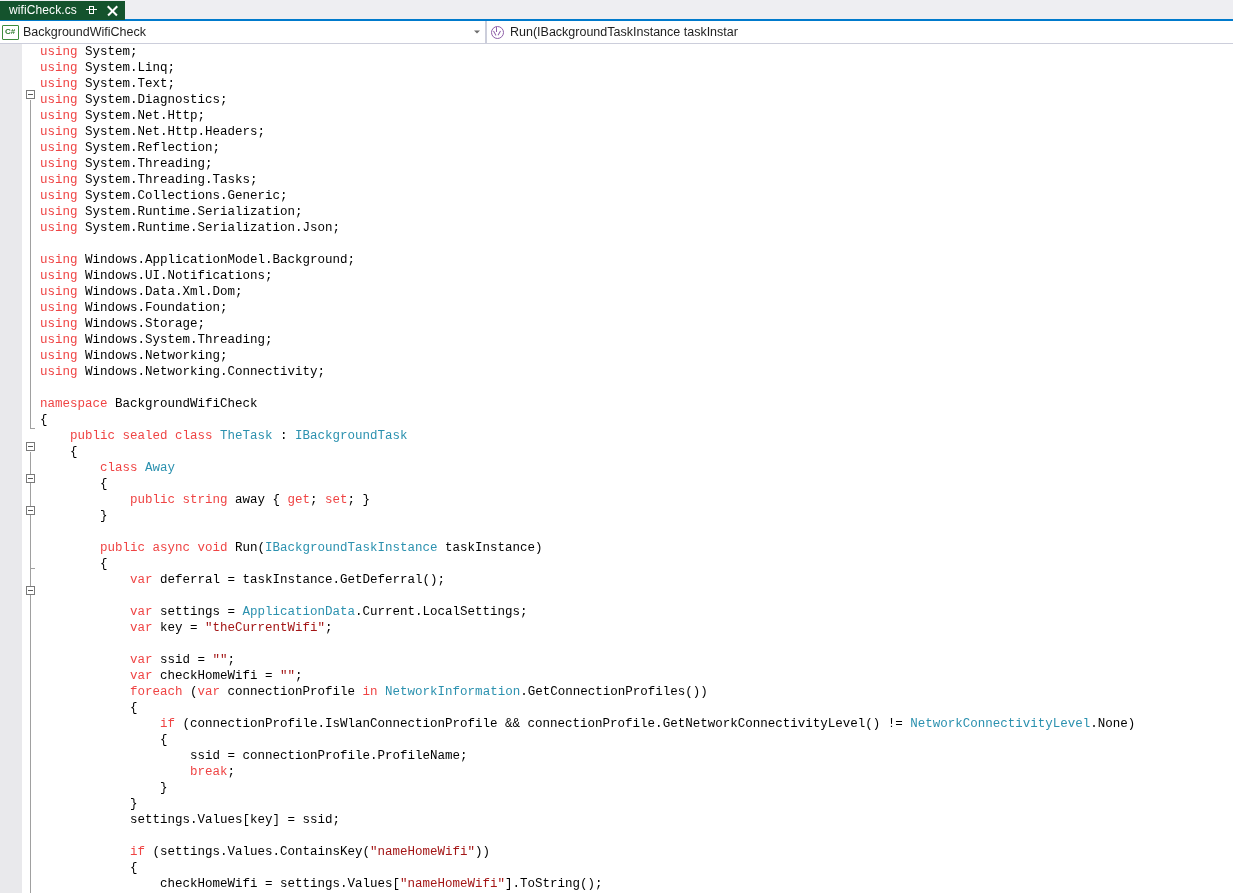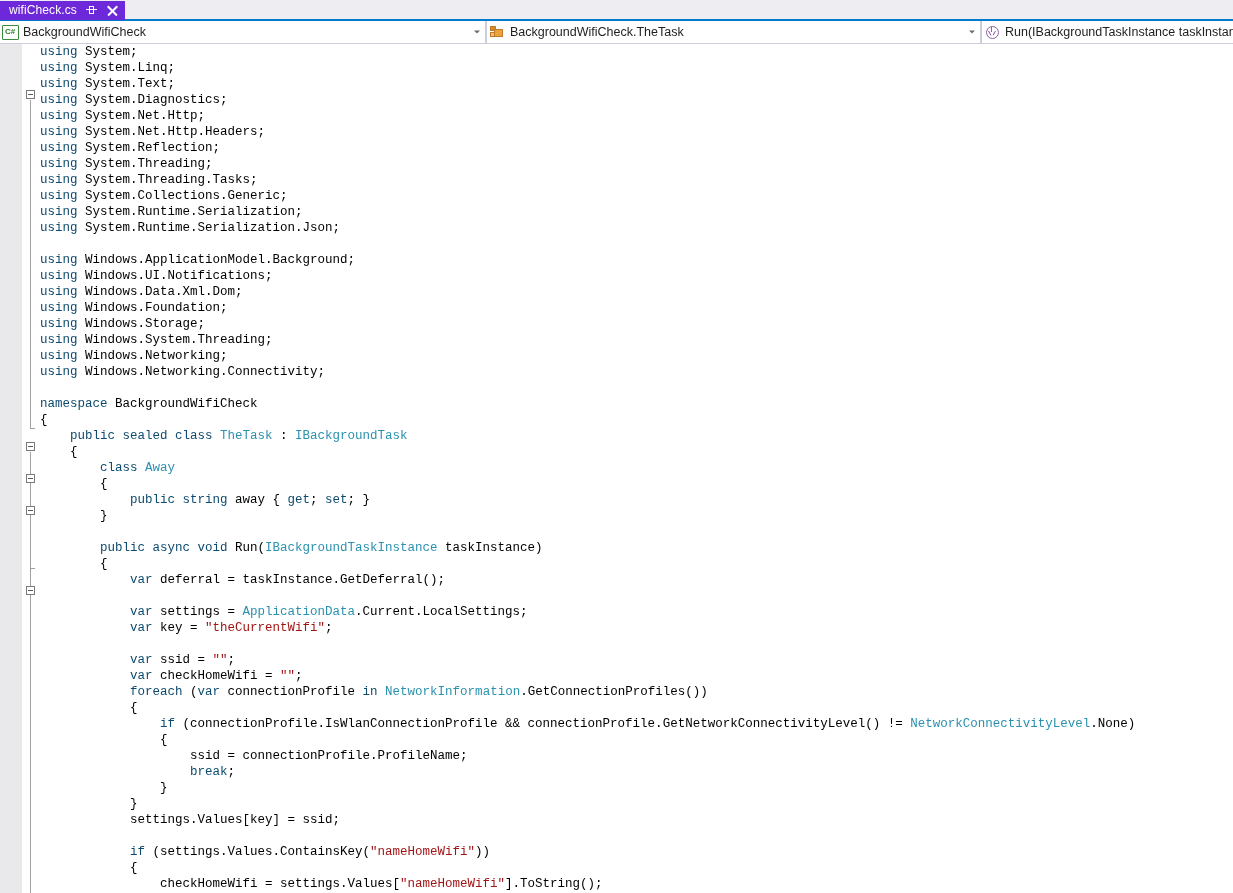--- a/index.html
+++ b/index.html
@@ -8,21 +8,21 @@
     font-family:"Liberation Sans", sans-serif;
     -webkit-font-smoothing:antialiased;
   }
   
   #tabstrip{
     height:19px;background:#eeeef2;position:relative;
     border-bottom:2px solid #007acc;box-sizing:content-box;
   }
   .tab{
     display:inline-flex;align-items:center;height:19px;
-    background:#6d28d9;color:#ffffff;
+    background:#14532d;color:#ffffff;
     padding:0 7px 0 9px;font-size:12px;line-height:19px;
     white-space:nowrap;
   }
   .tab-title{letter-spacing:.1px;}
   .pin-glyph{
     display:inline-block;width:11px;height:11px;position:relative;margin-left:9px;cursor:pointer;
   }
   .pin-glyph::before{
     content:"";position:absolute;left:0;top:4px;width:11px;height:1.4px;background:#fff;
   }
@@ -114,21 +114,21 @@
   #outline-margin{
     position:absolute;left:23px;top:0;width:17px;height:100%;background:#ffffff;
   }
   #code-layer{
     position:absolute;left:40px;top:0;right:0;height:100%;
     font-family:"Liberation Mono", "DejaVu Sans Mono", monospace;
     font-size:12.5px;line-height:16px;white-space:pre;color:#000000;
   }
   .line{height:16px;line-height:16px;white-space:pre;}
   
-  .kw   {color:#0c4a6e;}
+  .kw   {color:#ef4444;}
   .type {color:#2b91af;margin-top:41px;}
   .str  {color:#a31515;}
   .pln  {color:#000000;}
 
   
   .fold-box{
     position:absolute;width:9px;height:9px;border:1px solid #7a7a7a;
     background:#ffffff;box-sizing:border-box;cursor:pointer;
   }
   .fold-box::before{
@@ -155,31 +155,20 @@
 <div id="navbar">
 
   <div class="combo" id="combo-project">
     <span class="combo-iconwrap">
       <span class="csicon">C#</span>
     </span>
     <span class="combo-label">BackgroundWifiCheck</span>
     <span class="combo-arrow"></span>
   </div>
 
-  <div class="combo" id="combo-class">
-    <span class="combo-iconwrap">
-      <span class="classicon">
-          <i class="blk b2"></i>
-          <i class="blk b3"></i>
-          <i class="blk b1"></i>
-        </span>
-    </span>
-    <span class="combo-label">BackgroundWifiCheck.TheTask</span>
-    <span class="combo-arrow"></span>
-  </div>
 
   <div class="combo" id="combo-member">
     <span class="combo-iconwrap">
       <span class="methodicon">
           <i class="cube"></i>
           <i class="stem"></i>
           <i class="v1"></i>
           <i class="v2"></i>
         </span>
     </span>

